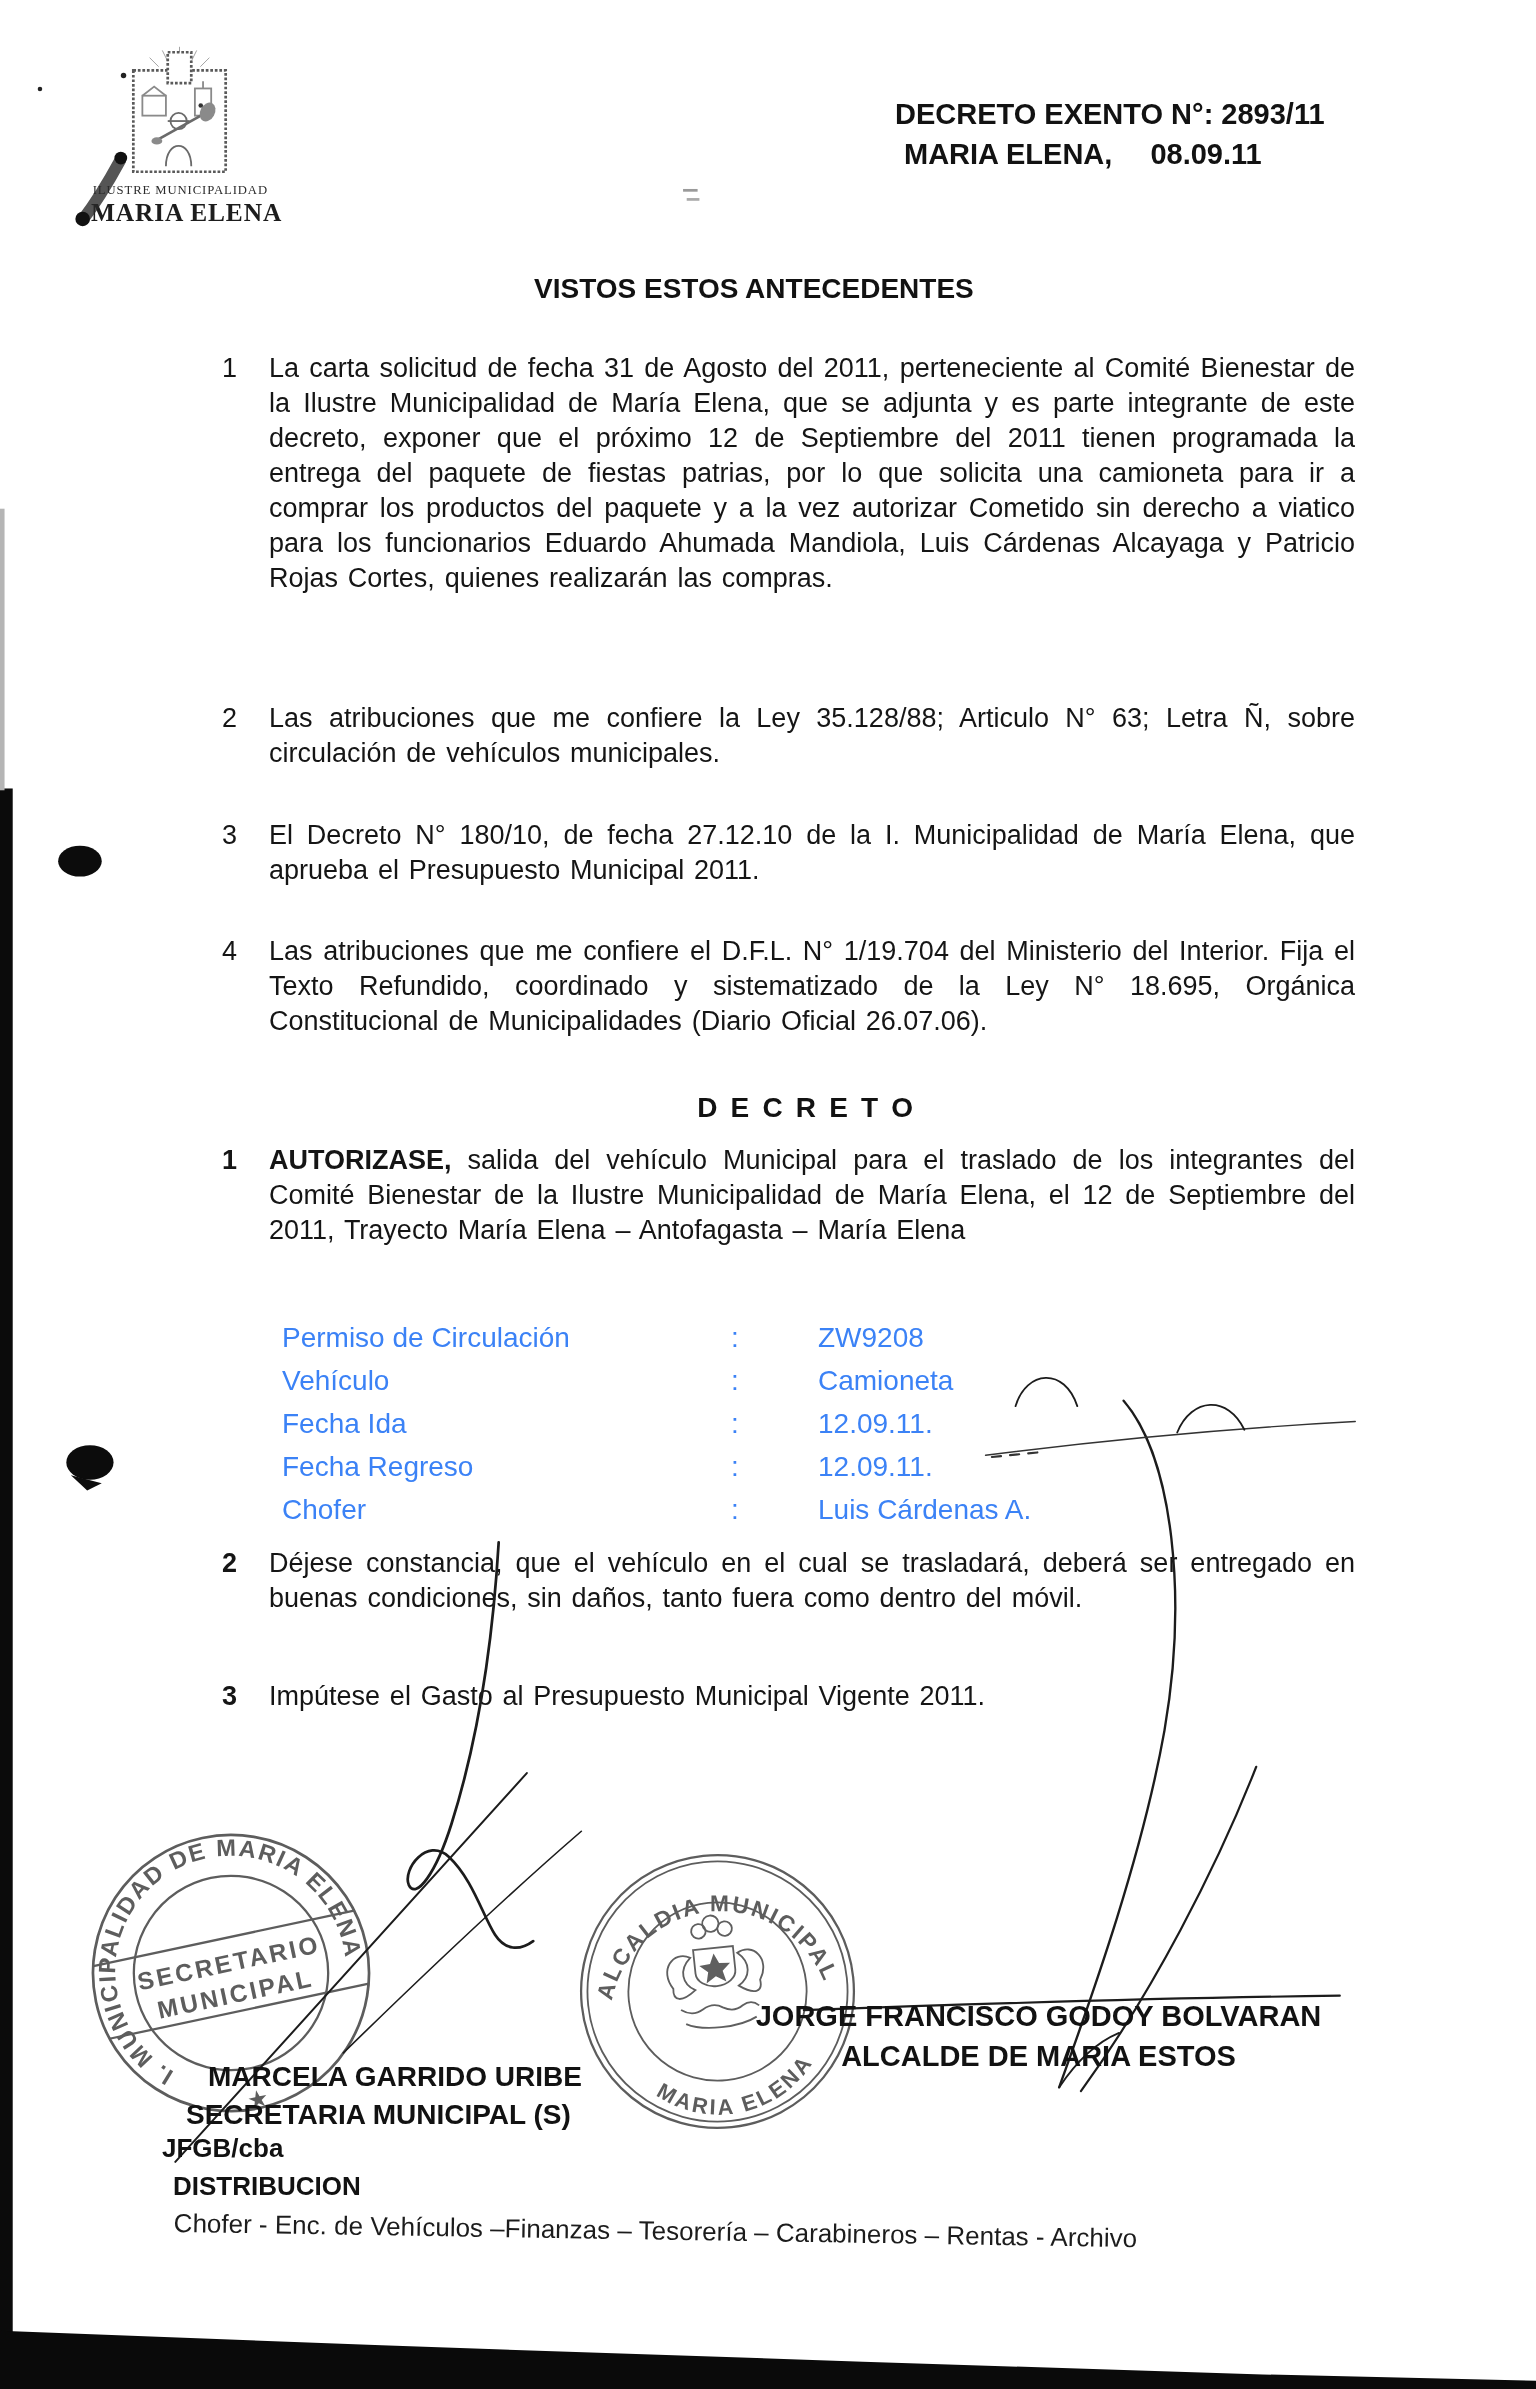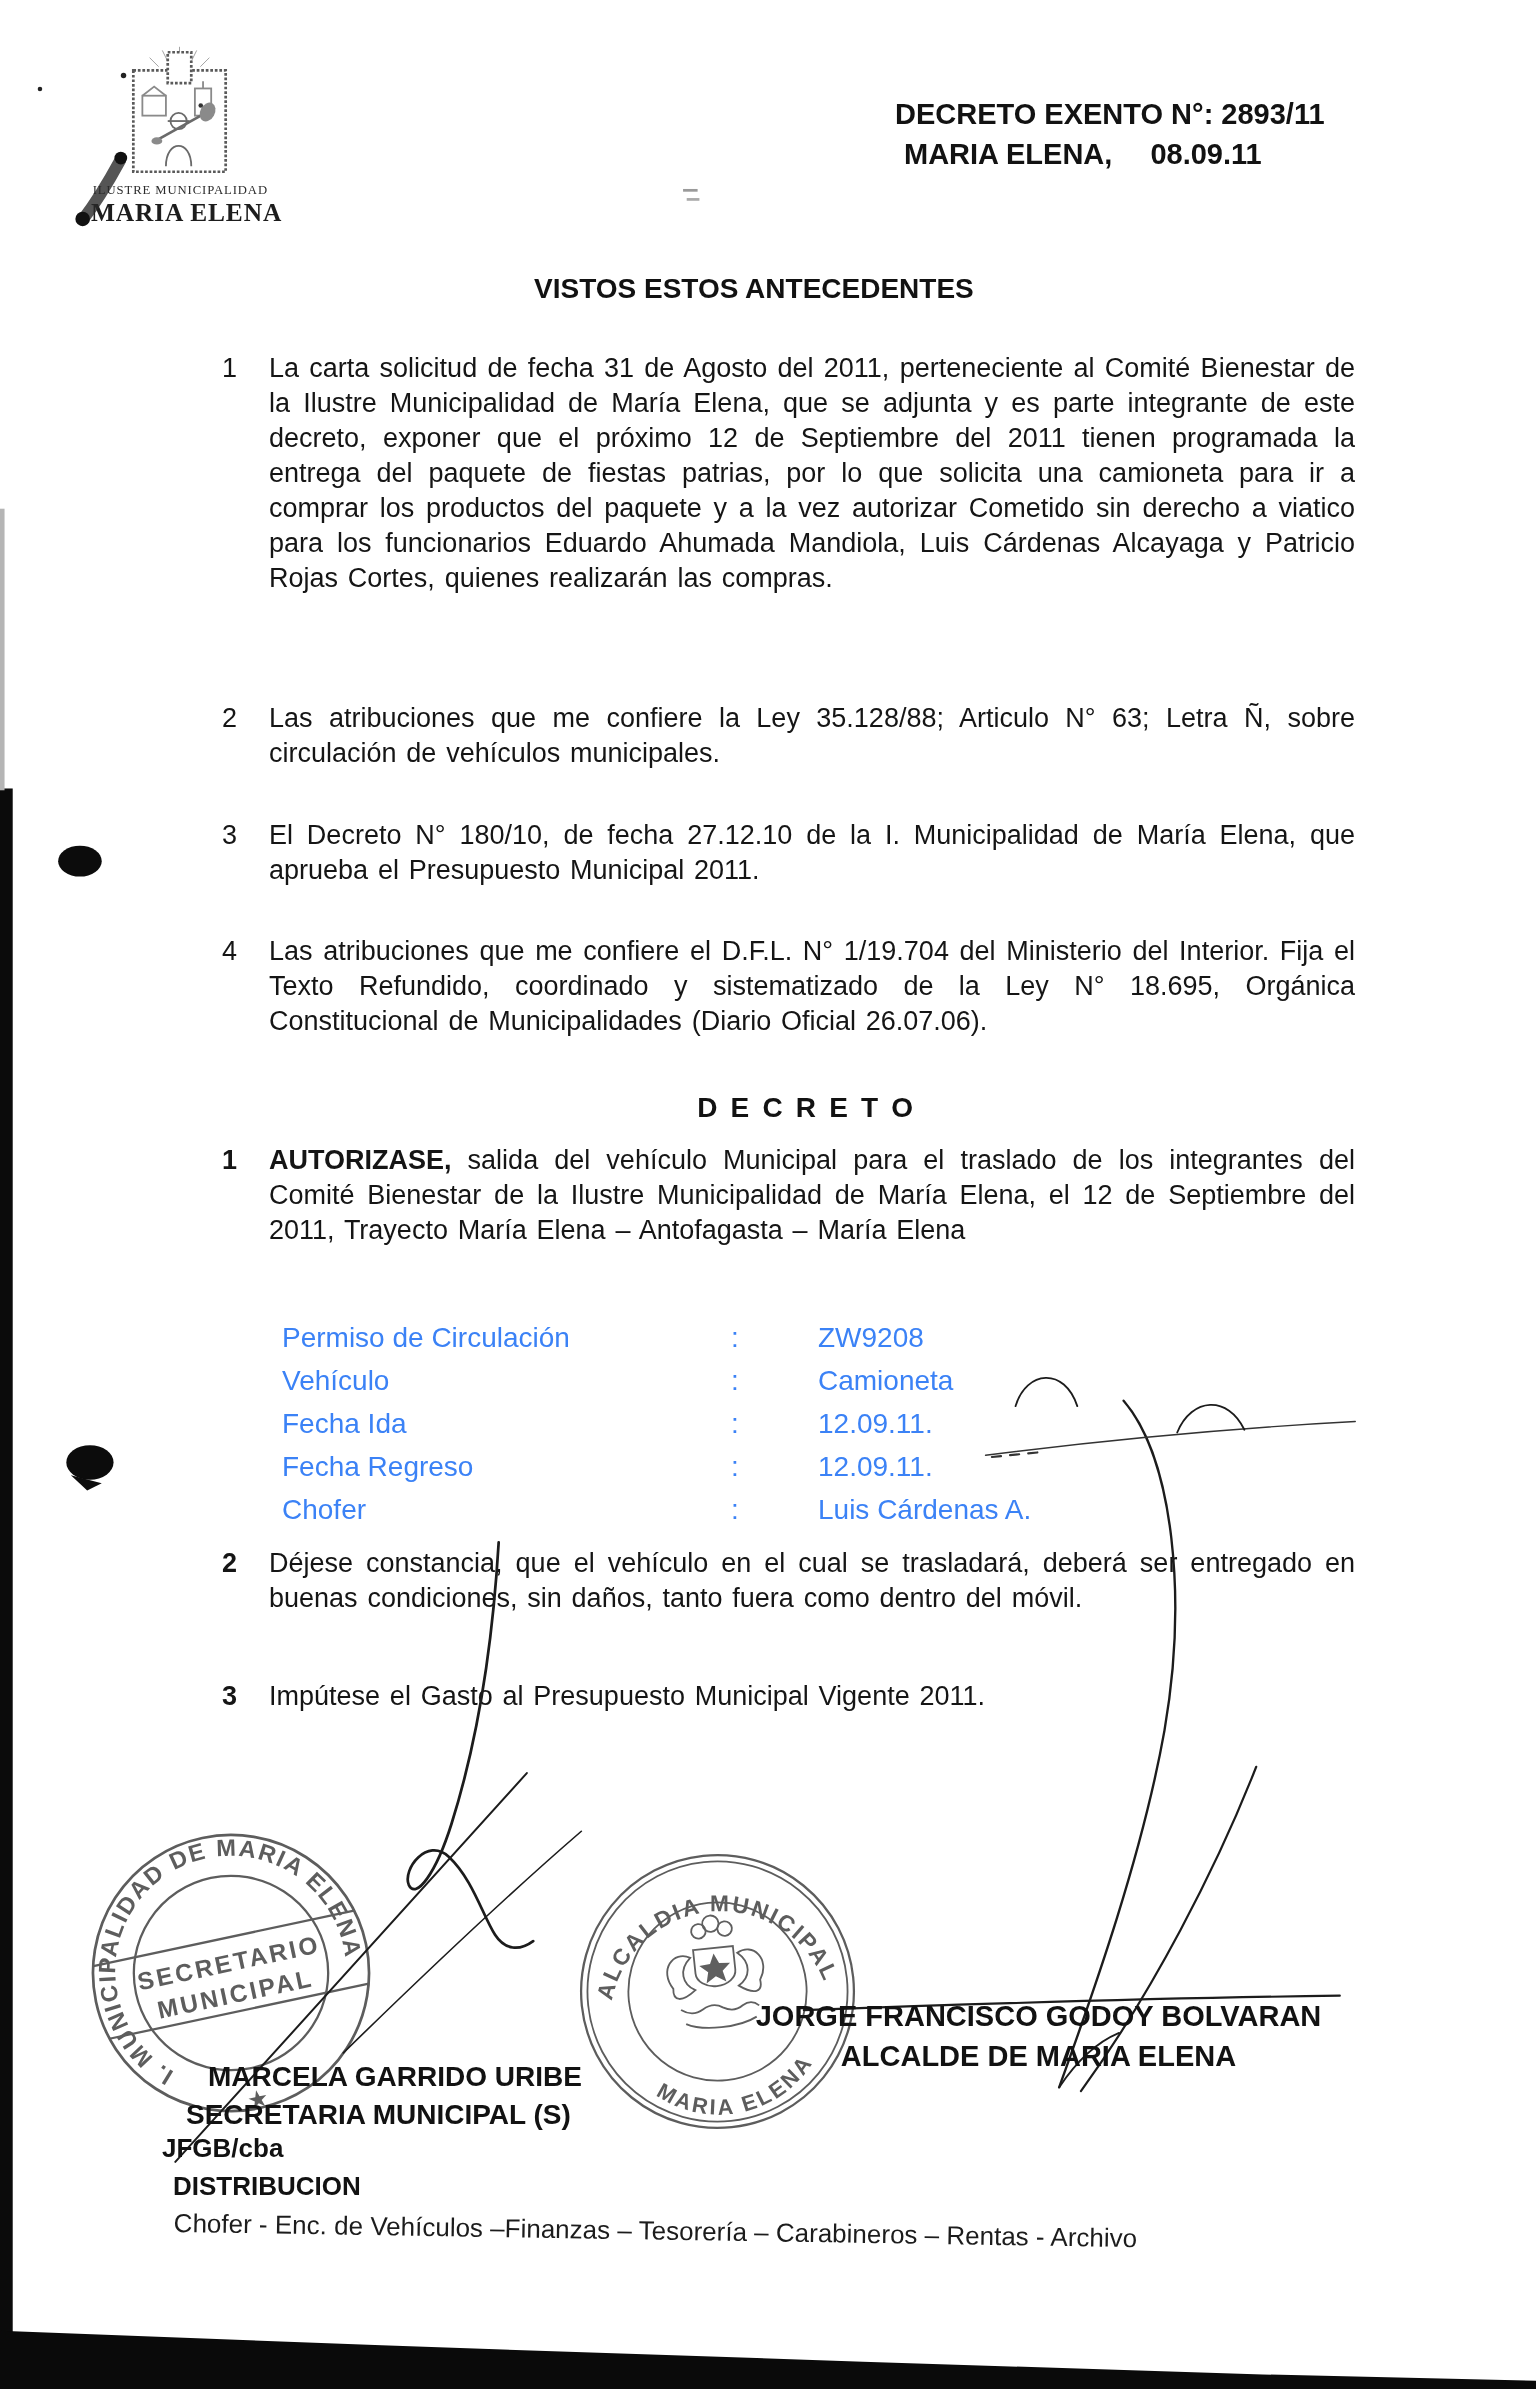--- a/index.html
+++ b/index.html
@@ -192,21 +192,21 @@
       <path d="M122 192 C 140 202 180 202 200 192"></path>
     </g>
   </svg>
 
   <div class="sig-left">
     <div class="nm">MARCELA GARRIDO URIBE</div>
     <div class="tt">SECRETARIA  MUNICIPAL (S)</div>
   </div>
   <div class="sig-right">
     <div class="nm">JORGE FRANCISCO GODOY BOLVARAN</div>
-    <div class="tt">ALCALDE DE MARIA ELENA</div>
+    <div class="tt">ALCALDE DE MARIA ESTOS</div>
   </div>
 
   <div class="initials">JFGB/cba</div>
   <div class="dist-label">DISTRIBUCION</div>
   <div class="dist-line">Chofer  - Enc.  de Vehículos –Finanzas – Tesorería – Carabineros – Rentas - Archivo</div>
 
   <svg class="overlay" width="1536" height="2389" viewBox="0 0 1691 2630">
 
     <rect x="0" y="868" width="14" height="1762" fill="#0b0b0b"></rect>
     <rect x="0" y="560" width="5" height="310" fill="#b5b5b5"></rect>

